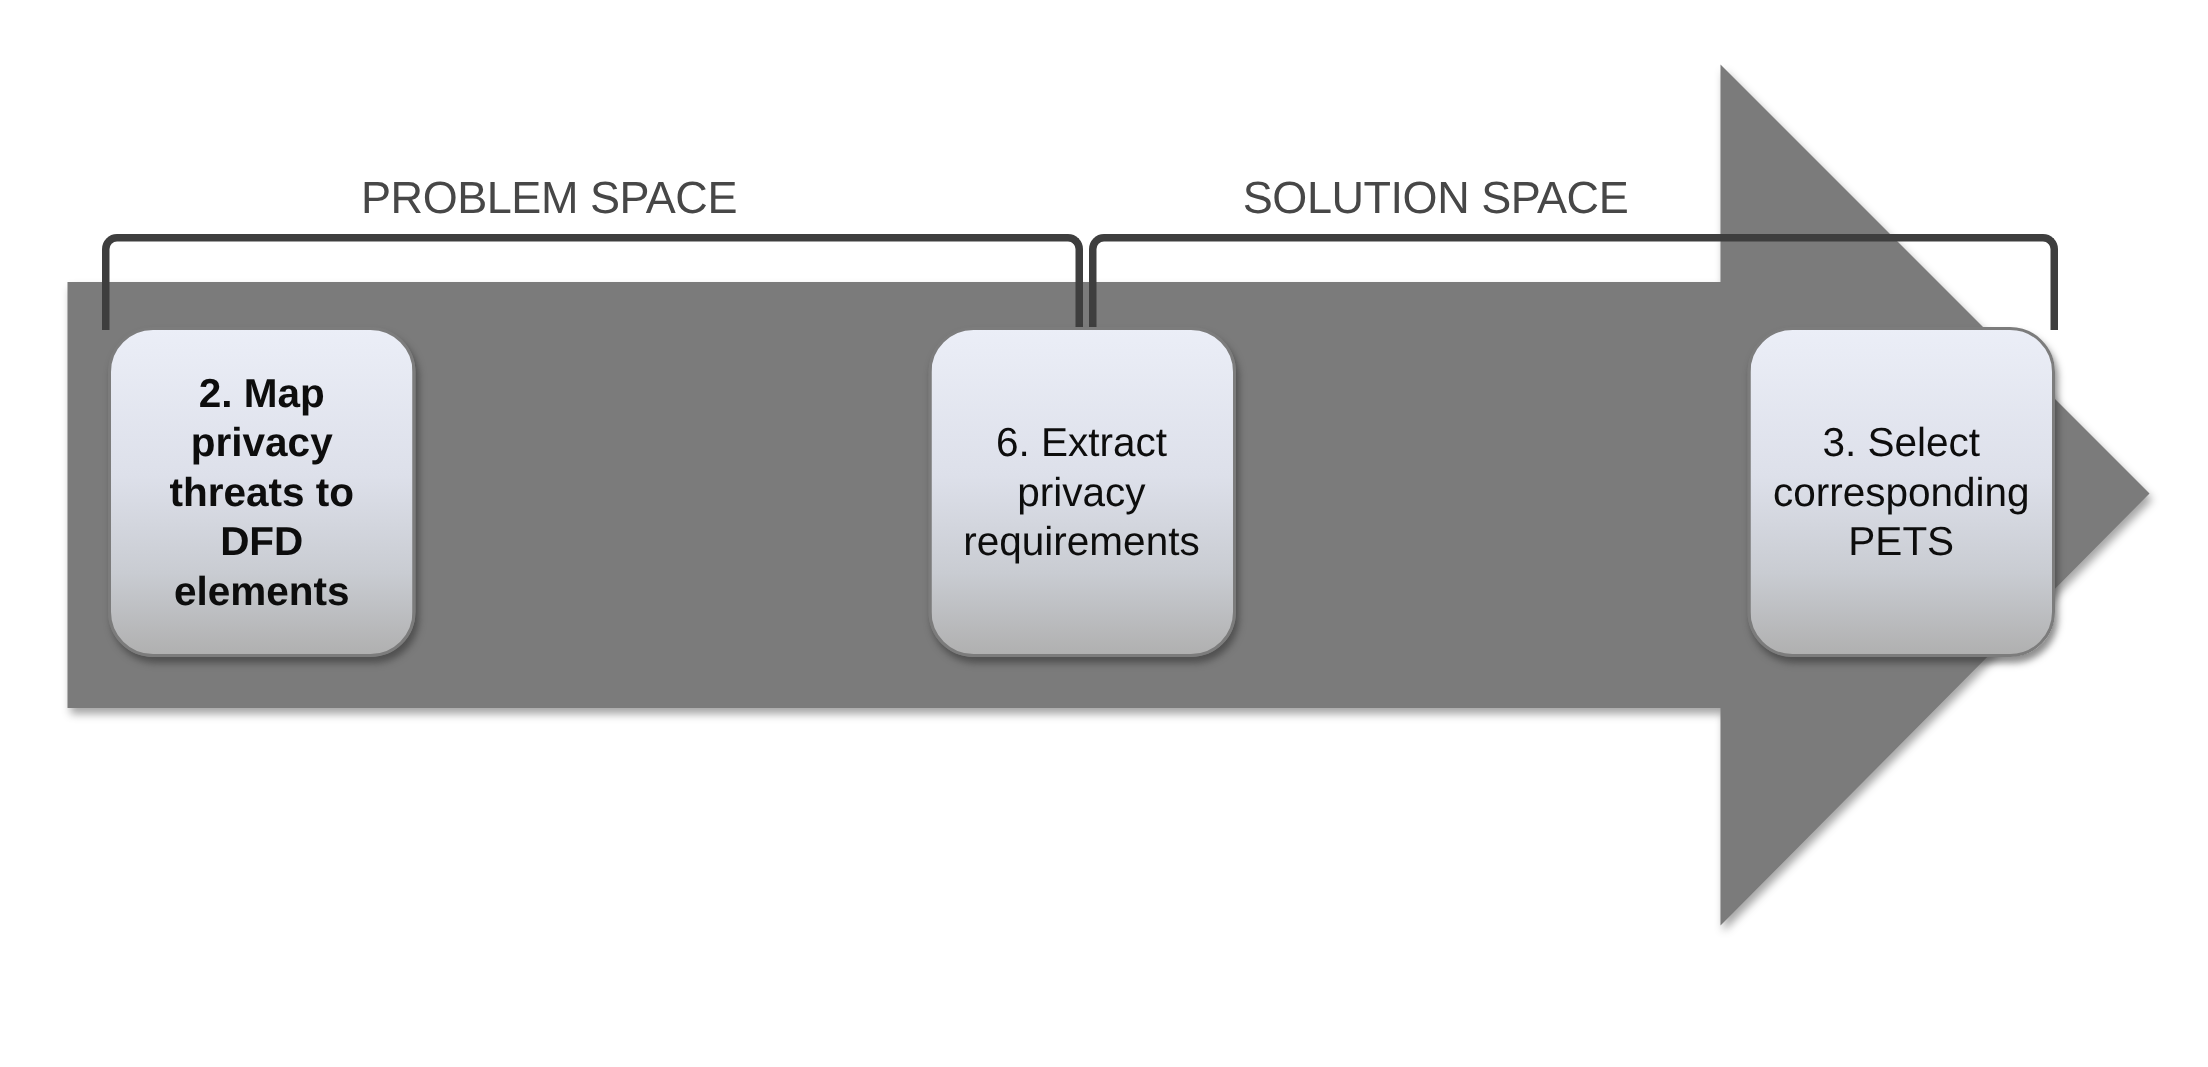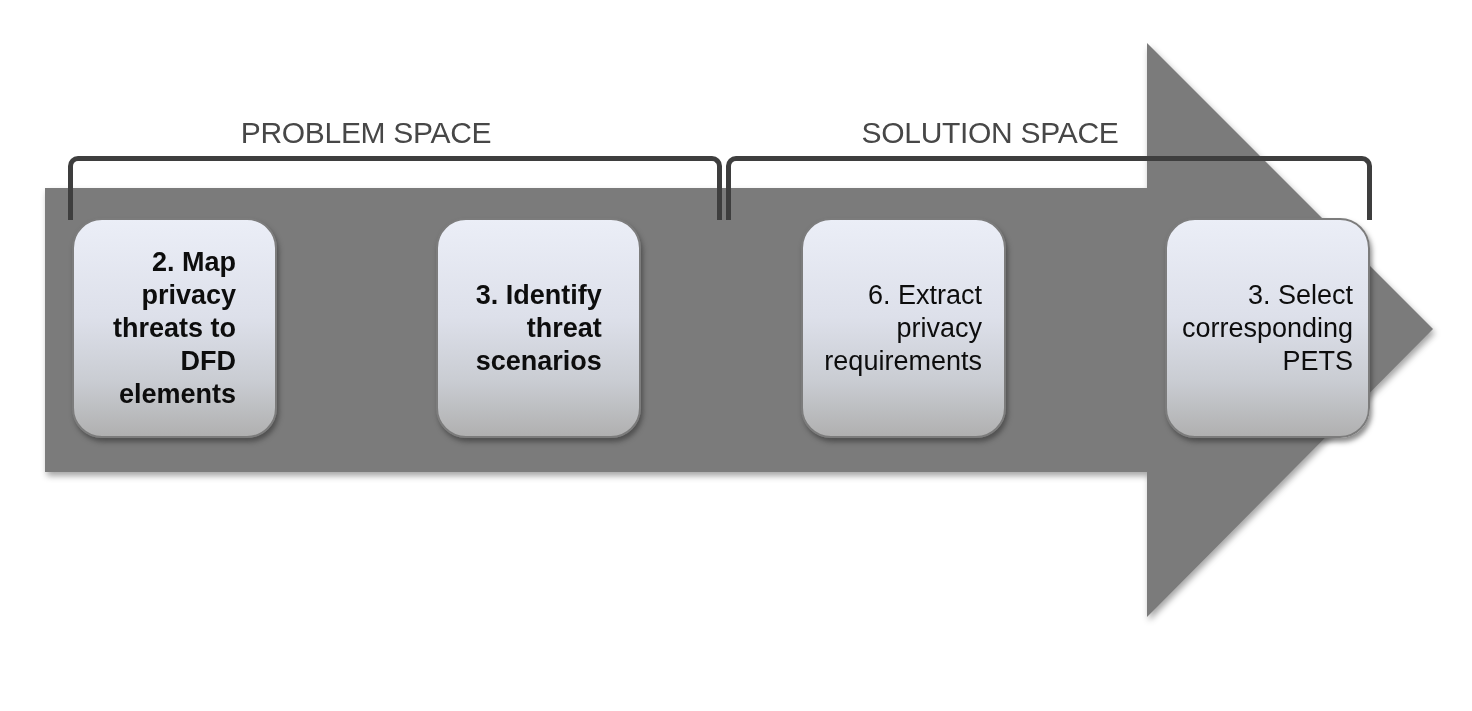--- a/index.html
+++ b/index.html
@@ -33,21 +33,21 @@
     position:absolute;
     top:116px;
     transform:translateX(-50%);
     font-size:30px;
     line-height:34px;
     letter-spacing:-0.3px;
     color:var(--label-gray);
     white-space:nowrap;
   }
   .label-problem{ left:366px; }
-  .label-solution{ left:990px;text-align:right; }
+  .label-solution{ left:957px;text-align:right; }
   .bracket{
     position:absolute;
     top:156px;
     height:64px;
     border:5px solid var(--bracket-dark);
     border-bottom:none;
     border-radius:10px 10px 0 0;
     box-sizing:border-box;
   }
   .bracket-problem{ left:68px;  width:654px; }
@@ -77,21 +77,20 @@
     align-items:center;
     justify-content:center;
     text-align:center;
     padding:0 6px;
   }
   .step-label{
     font-size:27px;
     line-height:33px;
     color:var(--step-text);
     white-space:pre-line;
-    text-align:right;
   }
   .step.bold .step-label{ font-weight:700; }
 </style>
 </head>
 <body>
 
 <div class="canvas">
 
   <svg class="arrow-svg" width="1472" height="711" viewBox="0 0 1472 711">
     <polygon points="45,188 1147,188 1147,43 1433,329 1147,617 1147,472 45,472" style="filter:drop-shadow(2px 4px 3px rgba(55,55,55,0.45));"></polygon>
@@ -106,25 +105,20 @@
   <div class="bracket bracket-solution"></div>
 
   <div class="steps">
     <div class="step bold">
       <span class="step-label">2. Map
 privacy
 threats to
 DFD
 elements</span>
     </div>
-    <div class="step bold">
-      <span class="step-label">3. Identify
-threat
-scenarios</span>
-    </div>
     <div class="step">
       <span class="step-label">6. Extract
 privacy
 requirements</span>
     </div>
     <div class="step">
       <span class="step-label">3. Select
 corresponding
 PETS</span>
     </div>

